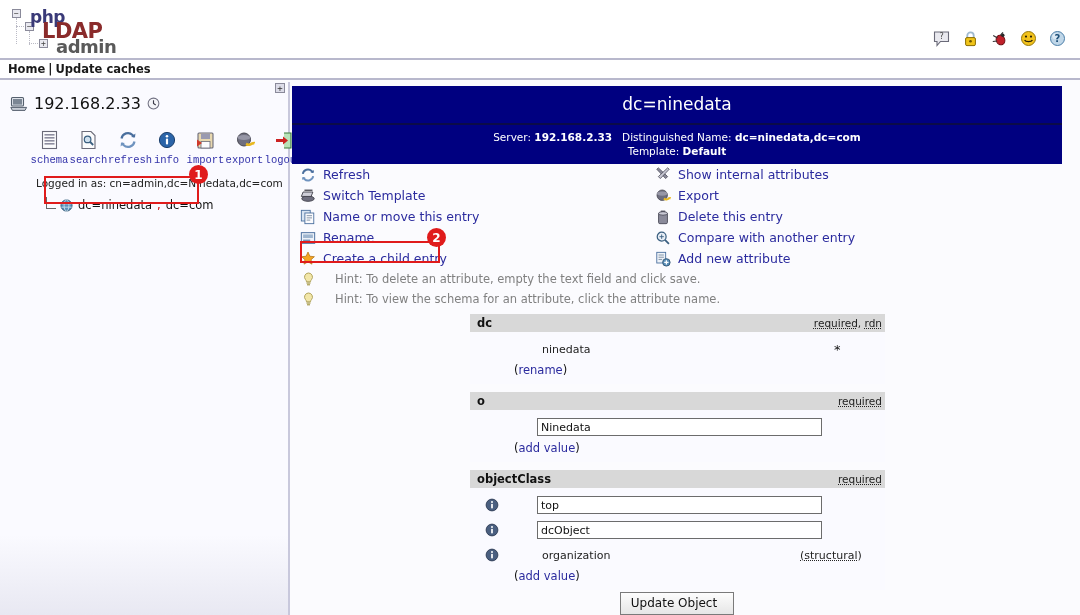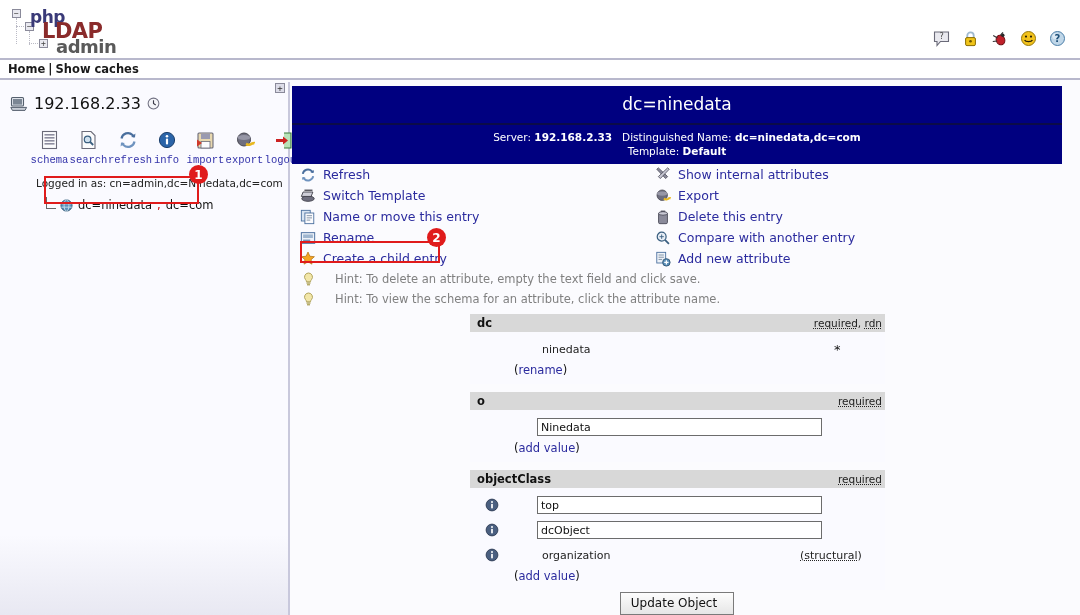--- a/index.html
+++ b/index.html
@@ -274,21 +274,21 @@
         <svg width="17" height="17" viewBox="0 0 17 17">
           <circle cx="8.5" cy="8.5" r="7" fill="#bfd6e8" stroke="#4a7ea8" stroke-width="1"></circle>
           <circle cx="6.3" cy="6.3" r="3" fill="#e4eef6" opacity="0.8"></circle>
           <text x="8.5" y="12" font-size="10" font-weight="bold" text-anchor="middle" fill="#1d4f78" font-family="DejaVu Sans, sans-serif">?</text>
         </svg>
       </div>
     </div>
   </div>
 
   <div class="crumb">
-    <a href="#">Home</a><span class="sep">|</span><a href="#">Show caches</a>
+    <a href="#">Home</a><span class="sep">|</span><a href="#">Update caches</a>
   </div>
 
   <div class="leftpanel">
     <div class="expandbox">+</div>
 
     <div class="servername">
       <svg width="18" height="16" viewBox="0 0 18 16">
         <rect x="1.5" y="1.5" width="12" height="8.5" rx="1" fill="#dfe3ea" stroke="#55606e" stroke-width="1.1"></rect>
         <rect x="3" y="3" width="9" height="5.6" fill="#7b8694"></rect>
         <path d="M0.8 11.4h15.8l-1.6 3H2.4z" fill="#c8cdd6" stroke="#55606e" stroke-width="1"></path>

